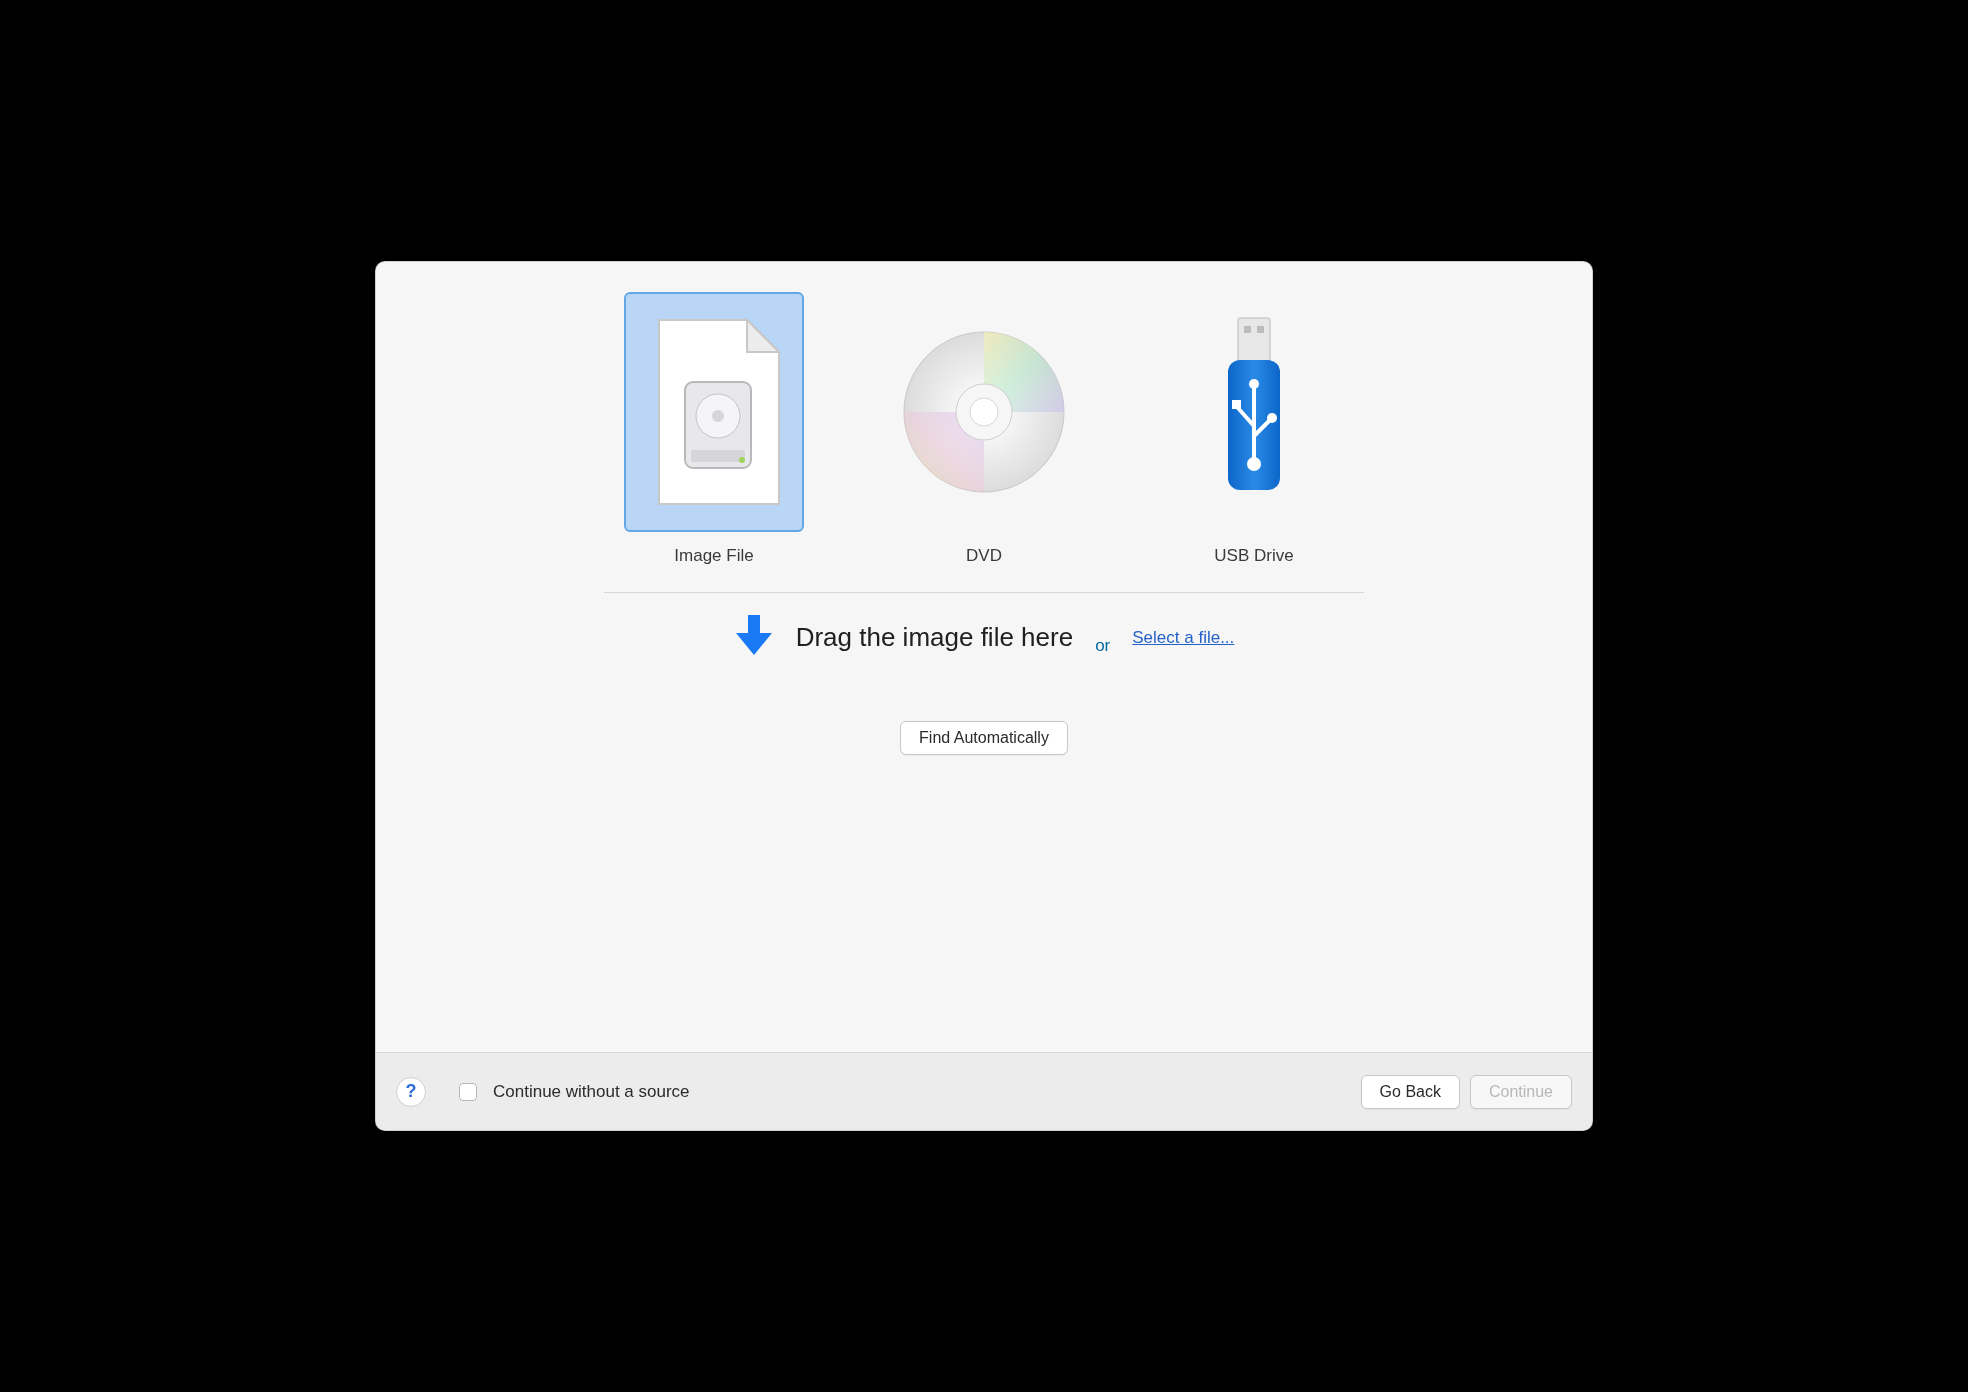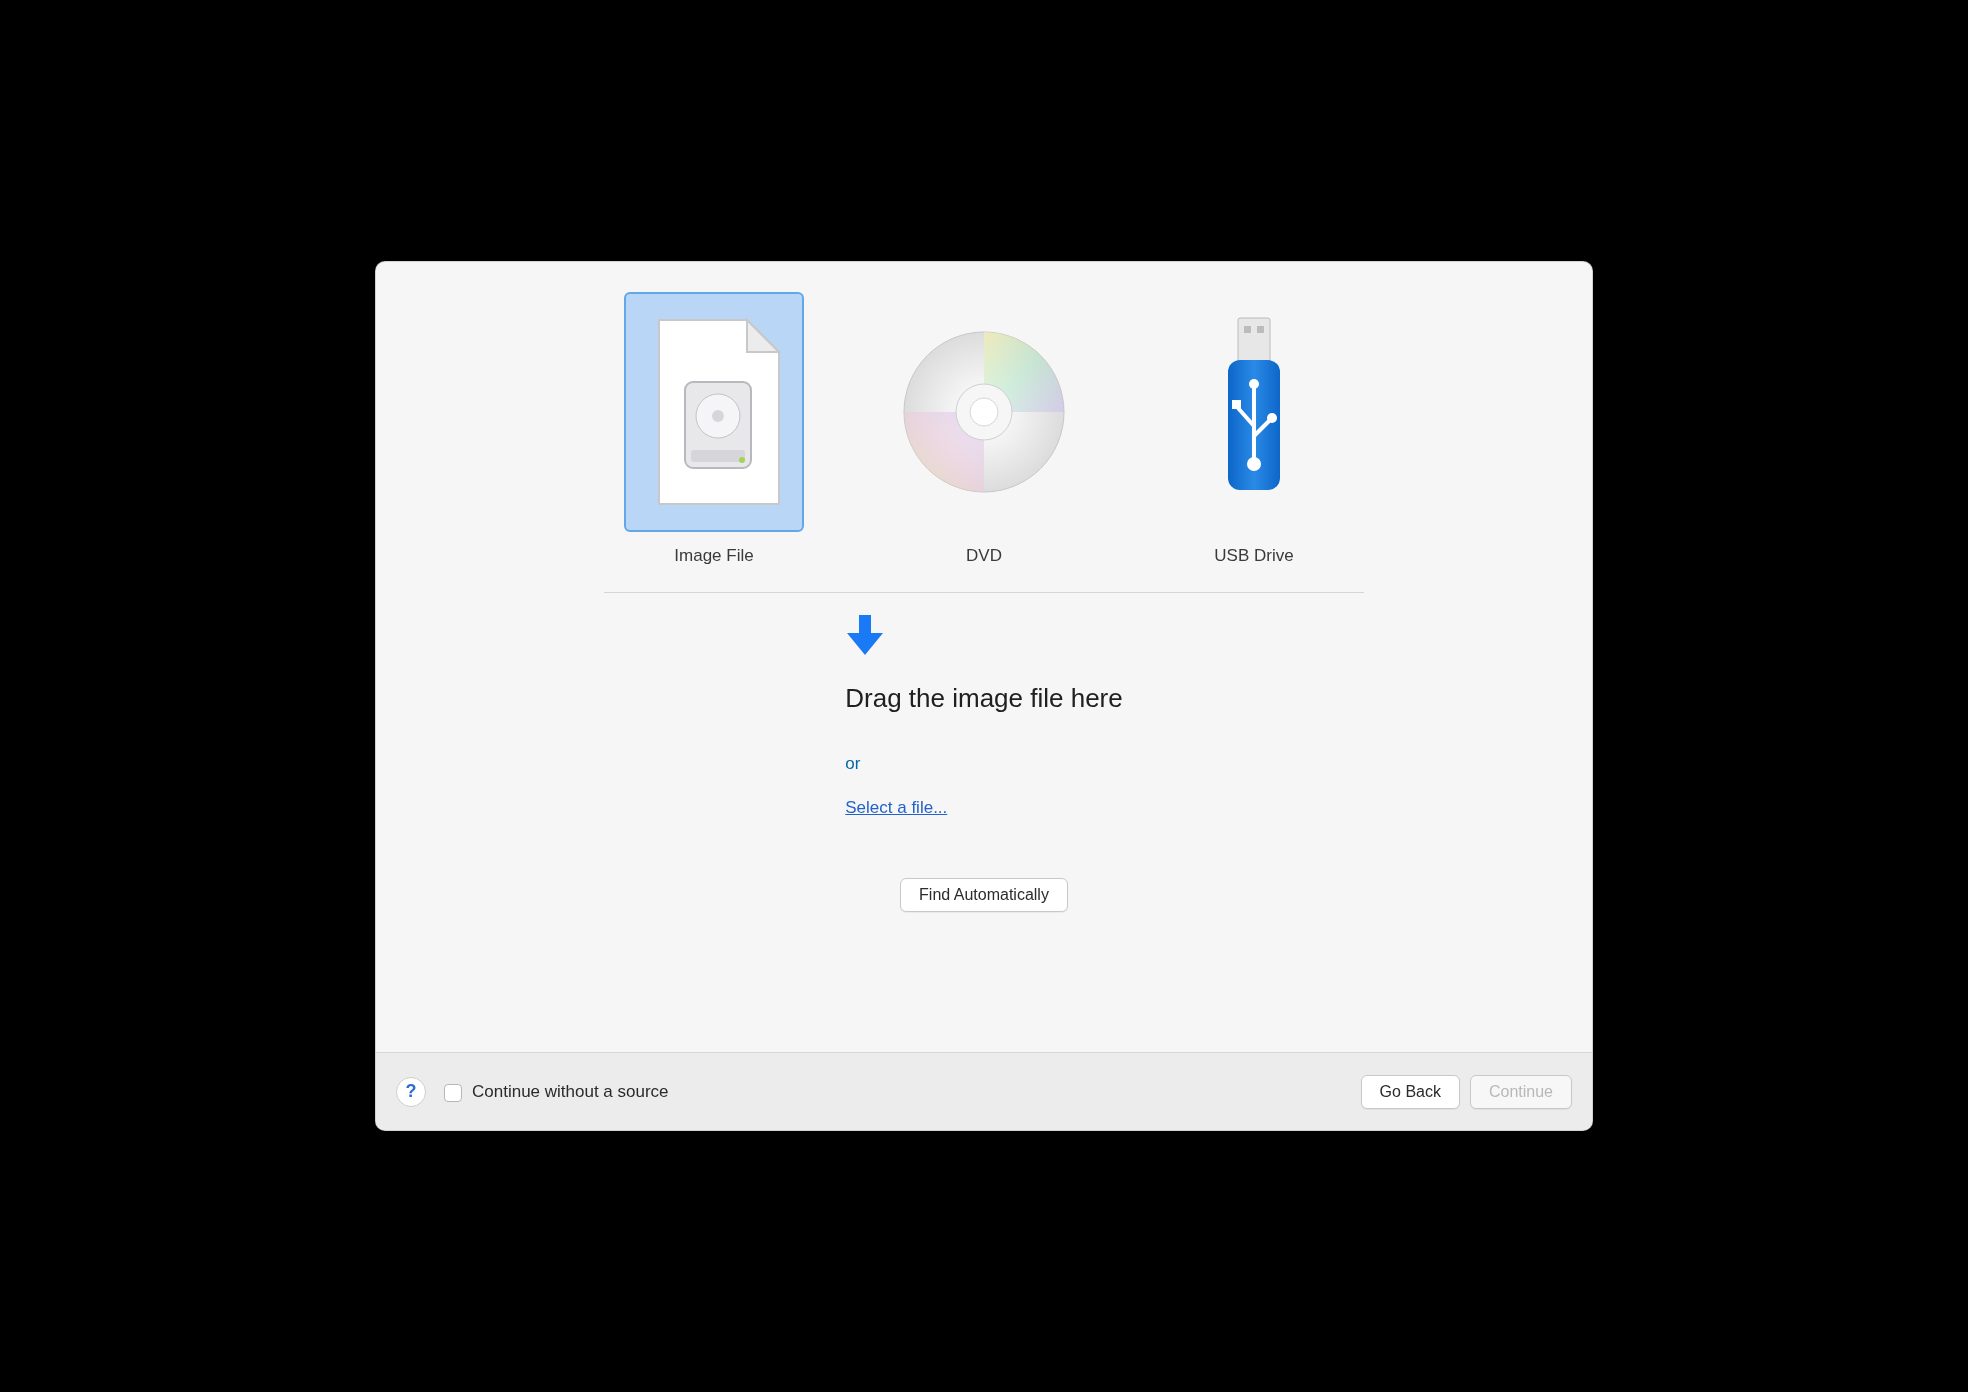--- a/index.html
+++ b/index.html
@@ -85,22 +85,22 @@
     color: #3a3a3a;
   }
   .divider {
     width: 760px;
     height: 1px;
     background: #d6d6d6;
     margin: 26px 0 20px 0;
   }
   .droparea {
     display: flex;
-    flex-direction: column;
-    align-items: flex-start;
+    flex-direction: row;
+    align-items: center;
     gap: 22px;
   }
   .arrow-down {
     color: #1a7af5;
   }
   .drag-text {
     font-size: 26px;
     color: #202020;
   }
   .or-text {
@@ -148,22 +148,23 @@
     background: #fff;
     border: 1px solid #cfcfcf;
     display: flex; align-items: center; justify-content: center;
     color: #2a6bd4;
     font-weight: bold;
     font-size: 18px;
     cursor: pointer;
   }
   .checkbox-row {
     display: flex;
-    align-items: flex-end;
-    gap: 10px;
+    align-items: center;
+    gap: 16px;
+    margin-left: 15px;
   }
   .checkbox {
     width: 18px; height: 18px;
     border: 1px solid #b7b7b7;
     border-radius: 4px;
     background: #fff;
     cursor: pointer;
   }
   .checkbox-label {
     font-size: 17px;

